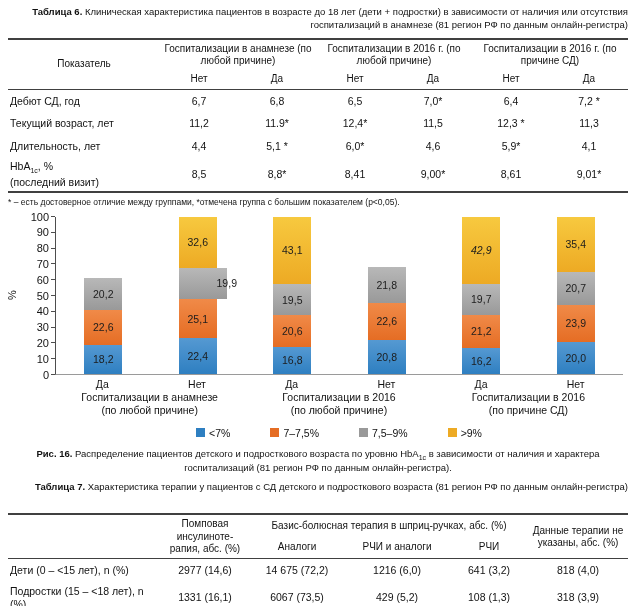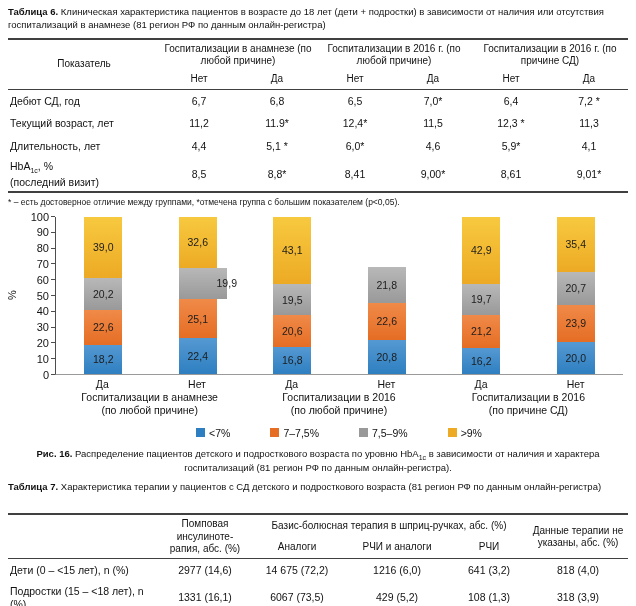--- a/index.html
+++ b/index.html
@@ -5,21 +5,21 @@
   * { margin:0; padding:0; box-sizing:border-box; }
   html,body { background:#ffffff; }
   body {
     width:636px; height:606px; overflow:hidden;
     font-family:"Liberation Sans","DejaVu Sans",sans-serif;
     color:#121212;
   }
   .page { padding:6px 8px 0 8px; width:636px; }
 
   
-  .caption { font-size:9.5px; line-height:1.32; margin-bottom:7px; color:#111; }
+  .caption { font-size:9.5px; line-height:1.32; margin-bottom:7px; color:#111;text-align:right; }
   .caption b, .fig-caption b { font-weight:bold; }
   .footnote { font-size:8.5px; line-height:1.3; margin:4px 0 8px 0; color:#151515; }
   .fig-caption { font-size:9.5px; line-height:1.35; text-align:center; margin:9px 4px 6px 4px; }
   sub { font-size:7px; }
 
   
   table { border-collapse:collapse; width:620px; table-layout:fixed; }
   .t6, .t7 { border-top:2px solid #404040; border-bottom:2px solid #404040; }
   .t6 thead, .t7 thead { border-bottom:1px solid #404040; }
   th { font-weight:normal; font-size:10px; line-height:1.22; vertical-align:middle; padding:3px 2px; }
@@ -164,21 +164,20 @@
         <div class="ytick" style="bottom: 0%;">
           <span class="ytick-label">0</span>
           <span class="ytick-mark"></span>
         </div>
       </div>
     <div class="plot">
       <div class="bar">
           <div class="seg" style="height: 18.2%; background: linear-gradient(rgb(85, 153, 210) 0%, rgb(46, 127, 193) 100%);">18,2</div>
           <div class="seg" style="height: 22.6%; background: linear-gradient(rgb(240, 138, 72) 0%, rgb(229, 109, 36) 100%);">22,6</div>
           <div class="seg" style="height: 20.2%; background: linear-gradient(rgb(184, 184, 184) 0%, rgb(153, 153, 153) 100%);">20,2</div>
-          <div class="seg" style="height: 39%; background: linear-gradient(rgb(247, 201, 63) 0%, rgb(237, 170, 36) 100%);">39,0</div>
         </div>
       <div class="bar">
           <div class="seg" style="height: 22.4%; background: linear-gradient(rgb(85, 153, 210) 0%, rgb(46, 127, 193) 100%);">22,4</div>
           <div class="seg" style="height: 25.1%; background: linear-gradient(rgb(240, 138, 72) 0%, rgb(229, 109, 36) 100%);">25,1</div>
           <div class="seg" style="height: 19.9%; background: linear-gradient(rgb(184, 184, 184) 0%, rgb(153, 153, 153) 100%); padding-left: 48px;">19,9</div>
           <div class="seg" style="height: 32.6%; background: linear-gradient(rgb(247, 201, 63) 0%, rgb(237, 170, 36) 100%);">32,6</div>
         </div>
       <div class="bar">
           <div class="seg" style="height: 16.8%; background: linear-gradient(rgb(85, 153, 210) 0%, rgb(46, 127, 193) 100%);">16,8</div>
           <div class="seg" style="height: 20.6%; background: linear-gradient(rgb(240, 138, 72) 0%, rgb(229, 109, 36) 100%);">20,6</div>
@@ -187,21 +186,21 @@
         </div>
       <div class="bar">
           <div class="seg" style="height: 21.6216%; background: linear-gradient(rgb(85, 153, 210) 0%, rgb(46, 127, 193) 100%);">20,8</div>
           <div class="seg" style="height: 23.4927%; background: linear-gradient(rgb(240, 138, 72) 0%, rgb(229, 109, 36) 100%);">22,6</div>
           <div class="seg" style="height: 22.6611%; background: linear-gradient(rgb(184, 184, 184) 0%, rgb(153, 153, 153) 100%);">21,8</div>
         </div>
       <div class="bar">
           <div class="seg" style="height: 16.2%; background: linear-gradient(rgb(85, 153, 210) 0%, rgb(46, 127, 193) 100%);">16,2</div>
           <div class="seg" style="height: 21.2%; background: linear-gradient(rgb(240, 138, 72) 0%, rgb(229, 109, 36) 100%);">21,2</div>
           <div class="seg" style="height: 19.7%; background: linear-gradient(rgb(184, 184, 184) 0%, rgb(153, 153, 153) 100%);">19,7</div>
-          <div class="seg" style="height: 42.9%; background: linear-gradient(rgb(247, 201, 63) 0%, rgb(237, 170, 36) 100%);">42,9</div>
+          <div class="seg" style="height: 42.9%; background: linear-gradient(rgb(247, 201, 63) 0%, rgb(237, 170, 36) 100%); font-style: italic;">42,9</div>
         </div>
       <div class="bar">
           <div class="seg" style="height: 20%; background: linear-gradient(rgb(85, 153, 210) 0%, rgb(46, 127, 193) 100%);">20,0</div>
           <div class="seg" style="height: 23.9%; background: linear-gradient(rgb(240, 138, 72) 0%, rgb(229, 109, 36) 100%);">23,9</div>
           <div class="seg" style="height: 20.7%; background: linear-gradient(rgb(184, 184, 184) 0%, rgb(153, 153, 153) 100%);">20,7</div>
           <div class="seg" style="height: 35.4%; background: linear-gradient(rgb(247, 201, 63) 0%, rgb(237, 170, 36) 100%);">35,4</div>
         </div>
     </div>
     <div class="xlabels">
       <div>Да</div>

